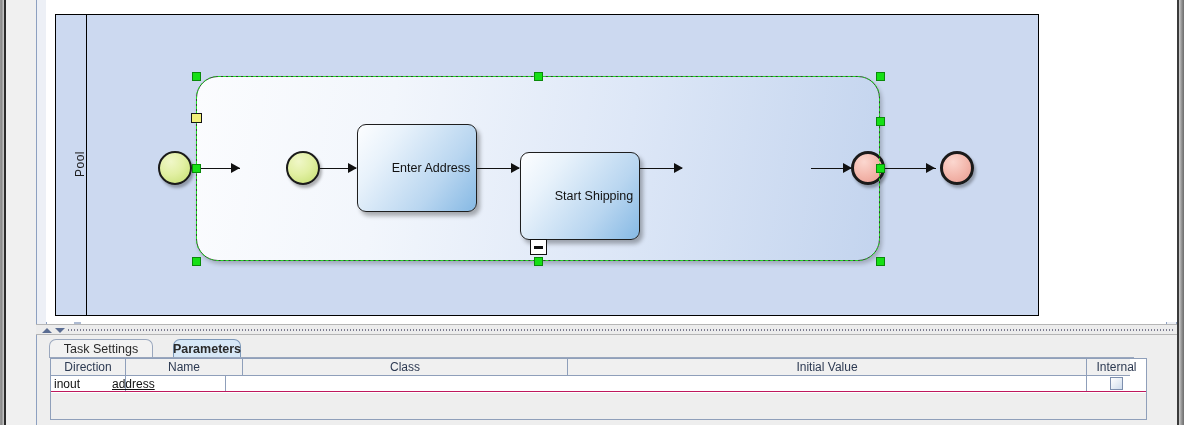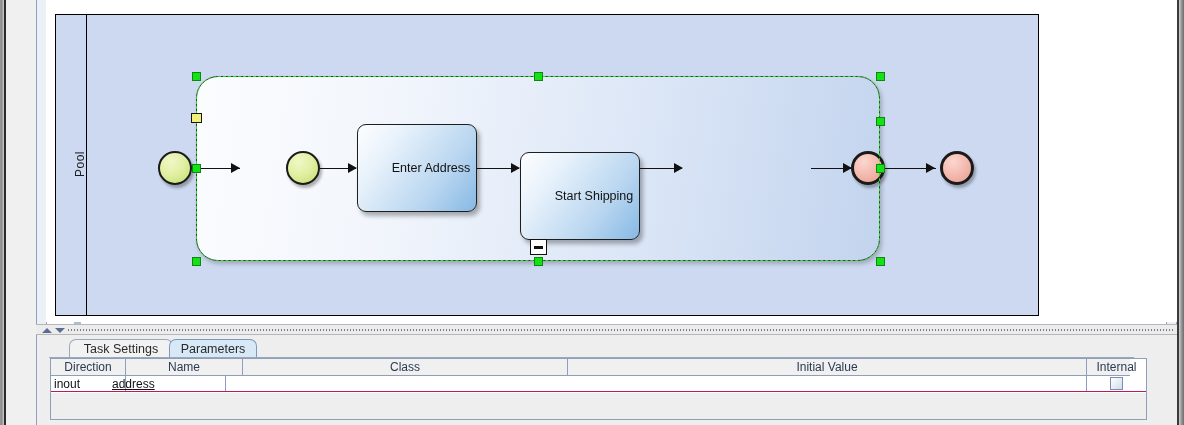--- a/index.html
+++ b/index.html
@@ -80,21 +80,21 @@
   
   .panel{position:absolute;left:36px;top:335px;width:1141px;height:90px;background:#eeeeee;
          border-left:1px solid #8da0c0;box-sizing:border-box;}
   .vscroll-panel{position:absolute;left:36px;top:335px;width:9px;height:90px;
          background:#edf0f6;border-left:1px solid #8da0c0;border-right:1px solid #8da0c0;box-sizing:border-box;}
 
   .tabstrip{position:absolute;left:12px;top:4px;width:1085px;height:19px;}
   .tab{position:absolute;top:0;height:19px;box-sizing:border-box;
        border:1px solid #9aa7bd;border-bottom:none;border-radius:7px 7px 0 0;
        display:flex;align-items:center;justify-content:center;padding:0 11px;
-       font-size:12.5px;color:#2a2a2a;margin-left:20px;}
+       font-size:12.5px;color:#2a2a2a;}
   .tab-inactive{background:#f2f2f2;}
   .tab-active{background:#d7e8f7;border-color:#7d98b8;}
   .tabline{position:absolute;left:12px;top:22px;width:1085px;height:1px;background:#9aa7bd;}
 
   
   .tbl{position:absolute;left:13px;top:23px;width:1097px;height:62px;
        background:#fff;border:1px solid #8f9fba;box-sizing:border-box;}
   .thead{position:absolute;left:0;top:0;right:16px;height:17px;background:#f0f0f0;
          border-bottom:1px solid #8f9fba;box-sizing:border-box;}
   .th{position:absolute;top:0;height:16px;display:flex;align-items:center;justify-content:center;
@@ -188,21 +188,21 @@
     <div class="dv-dots"></div>
   </div>
 
   <div class="vscroll-panel"></div>
   <div class="panel">
 
     <div class="tabstrip">
       <div class="tab tab-inactive" style="left:0;width:104px;">
         <span>Task Settings</span>
       </div>
-      <div class="tab tab-active" style="left:100px;width:88px;">
+      <div class="tab tab-active" style="left:124px;width:68px;font-weight:bold;">
         <span>Parameters</span>
       </div>
     </div>
     <div class="tabline"></div>
 
     <div class="tbl">
 
       <div class="thead">
         <div class="th" style="left:0;width:75px;">Direction</div>
         <div class="th" style="left:75px;width:117px;">Name</div>

